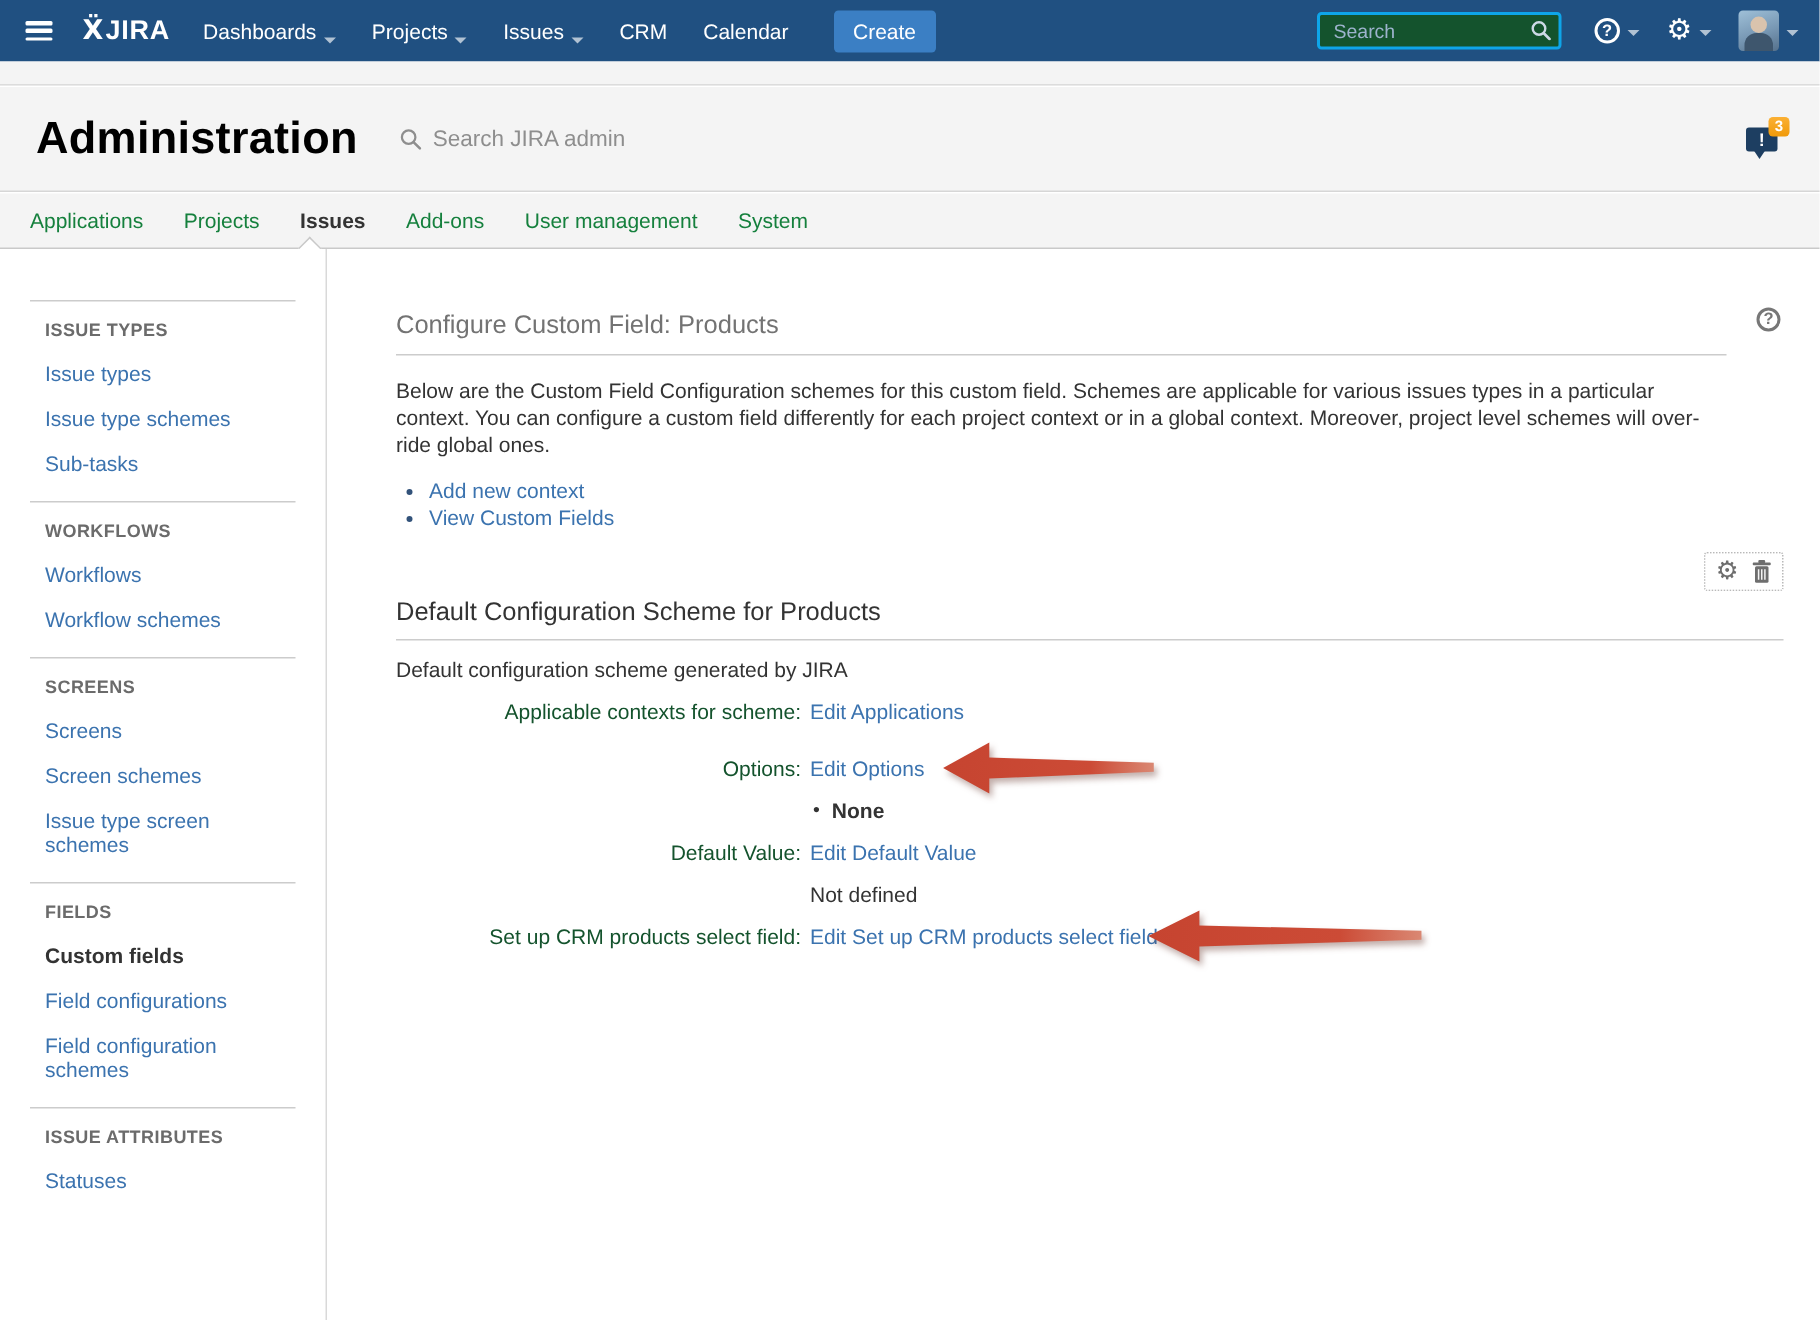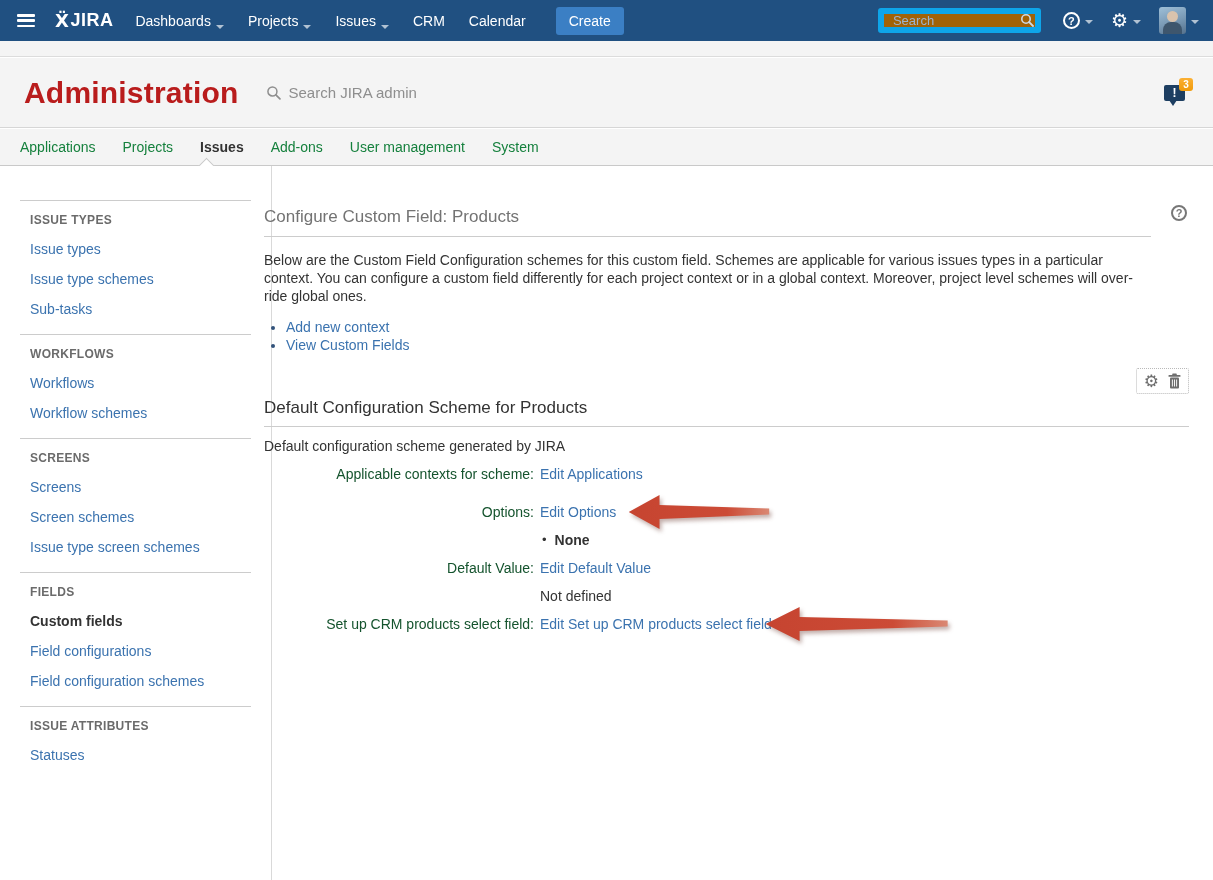--- a/index.html
+++ b/index.html
@@ -19,22 +19,22 @@
   .nav-item { margin-right:24px; font-size:14px; color:#fff; cursor:pointer;
     display:flex; align-items:flex-end; white-space:nowrap; }
   .caret-down { width:0; height:0; border-left:4px solid transparent;
     border-right:4px solid transparent; border-top:4px solid rgba(255,255,255,0.65);
     margin-left:5px; margin-top:2px; }
   .create-btn { background:#3b7fc4; color:#fff; border:none; border-radius:3px;
     font-size:14px; padding:6px 13px; margin-left:6px; cursor:pointer;
     font-family:inherit; }
   .nav-right { margin-left:auto; display:flex; align-items:center; margin-right:14px; }
   .nav-search { position:relative; width:163px; height:25px; margin-right:22px; }
-  .nav-search input { width:100%; height:100%; background:#a16207;
-    border:6px solid #0ea5e9; border-radius:3px; color:#d6e0ec; font-size:13px;
+  .nav-search input { width:100%; height:100%; background:#14532d;
+    border:2px solid #0ea5e9; border-radius:3px; color:#d6e0ec; font-size:13px;
     padding:0 26px 0 9px; font-family:inherit; }
   .nav-search input::placeholder { color:#9db3cd; }
   .nav-search .mag { position:absolute; right:7px; top:5px; }
   .icon-btn { display:flex; align-items:center; margin-right:18px; cursor:pointer; }
   .help-circle { width:17px; height:17px; border:2px solid #fff; border-radius:50%;
     font-size:11px; font-weight:bold; display:flex; align-items:center;
     justify-content:center; color:#fff; }
   .gear-glyph { font-size:19px; line-height:19px; color:#fff;
     font-family:"DejaVu Sans",sans-serif; }
   .avatar { width:27px; height:27px; border-radius:3px; overflow:hidden;
@@ -44,21 +44,21 @@
     border-radius:50%; background:#d9c3ad; }
   .avatar .body { position:absolute; left:4px; top:15px; width:19px; height:14px;
     border-radius:8px 8px 0 0; background:#3e566d; }
 
   
   .pre-strip { position:absolute; top:41px; left:0; width:1213px; height:16px;
     background:#f4f4f4; border-bottom:1px solid #dcdcdc; }
   .admin-header { position:absolute; top:58px; left:0; width:1213px; height:70px;
     background:#f4f4f4; border-bottom:1px solid #d6d6d6; display:flex;
     align-items:center; }
-  .admin-title { font-size:30px; color:#b91c1c; margin-left:24px; letter-spacing:0.2px; }
+  .admin-title { font-size:30px; color:#000000; margin-left:24px; letter-spacing:0.2px; }
   .admin-search { display:flex; align-items:center; margin-left:28px; }
   .admin-search input { border:none; background:transparent; font-size:15px;
     color:#555; margin-left:7px; width:220px; font-family:inherit; }
   .admin-search input::placeholder { color:#8e8e8e; }
   .notif { position:relative; margin-left:auto; margin-right:28px; cursor:pointer; }
   .notif .bubble { width:21px; height:16px; background:#1d3e61; border-radius:2px;
     color:#fff; font-size:12px; font-weight:bold; display:flex; align-items:center;
     justify-content:center; }
   .notif .bubble::after { content:""; position:absolute; left:5px; top:15px;
     border-left:4px solid transparent; border-right:4px solid transparent;
@@ -73,21 +73,21 @@
     background:#f4f4f4; border-bottom:1px solid #c9c9c9; display:flex;
     align-items:center; padding-left:20px; }
   .tab { font-size:14px; color:#15803d; margin-right:27px; cursor:pointer;
     text-decoration:none; }
   .tab.active { color:#333; font-weight:bold; }
   .tab-caret { position:absolute; left:201px; bottom:-6px; width:11px; height:11px;
     background:#fff; border-left:1px solid #c9c9c9; border-top:1px solid #c9c9c9;
     transform:rotate(45deg); }
 
   
-  .sidebar { position:absolute; top:166px; left:0; width:272px; height:714px;
+  .sidebar { position:absolute; top:166px; left:0; width:218px; height:714px;
     background:#fff; border-right:1px solid #d9d9d9; padding-top:34px; }
   .side-section { border-top:1px solid #ccc; margin:0 20px; padding:7px 0 17px 10px; }
   .side-title { font-size:12px; font-weight:bold; color:#6b6b6b; line-height:13px;
     padding-top:6px; letter-spacing:0.3px; }
   .side-items { list-style:none; }
   .side-items li { margin-top:14px; line-height:16px; font-size:14px; }
   .side-items a { color:#3b73af; text-decoration:none; cursor:pointer; }
   .side-items li.active a { color:#333; font-weight:bold; cursor:default; }
 
   

